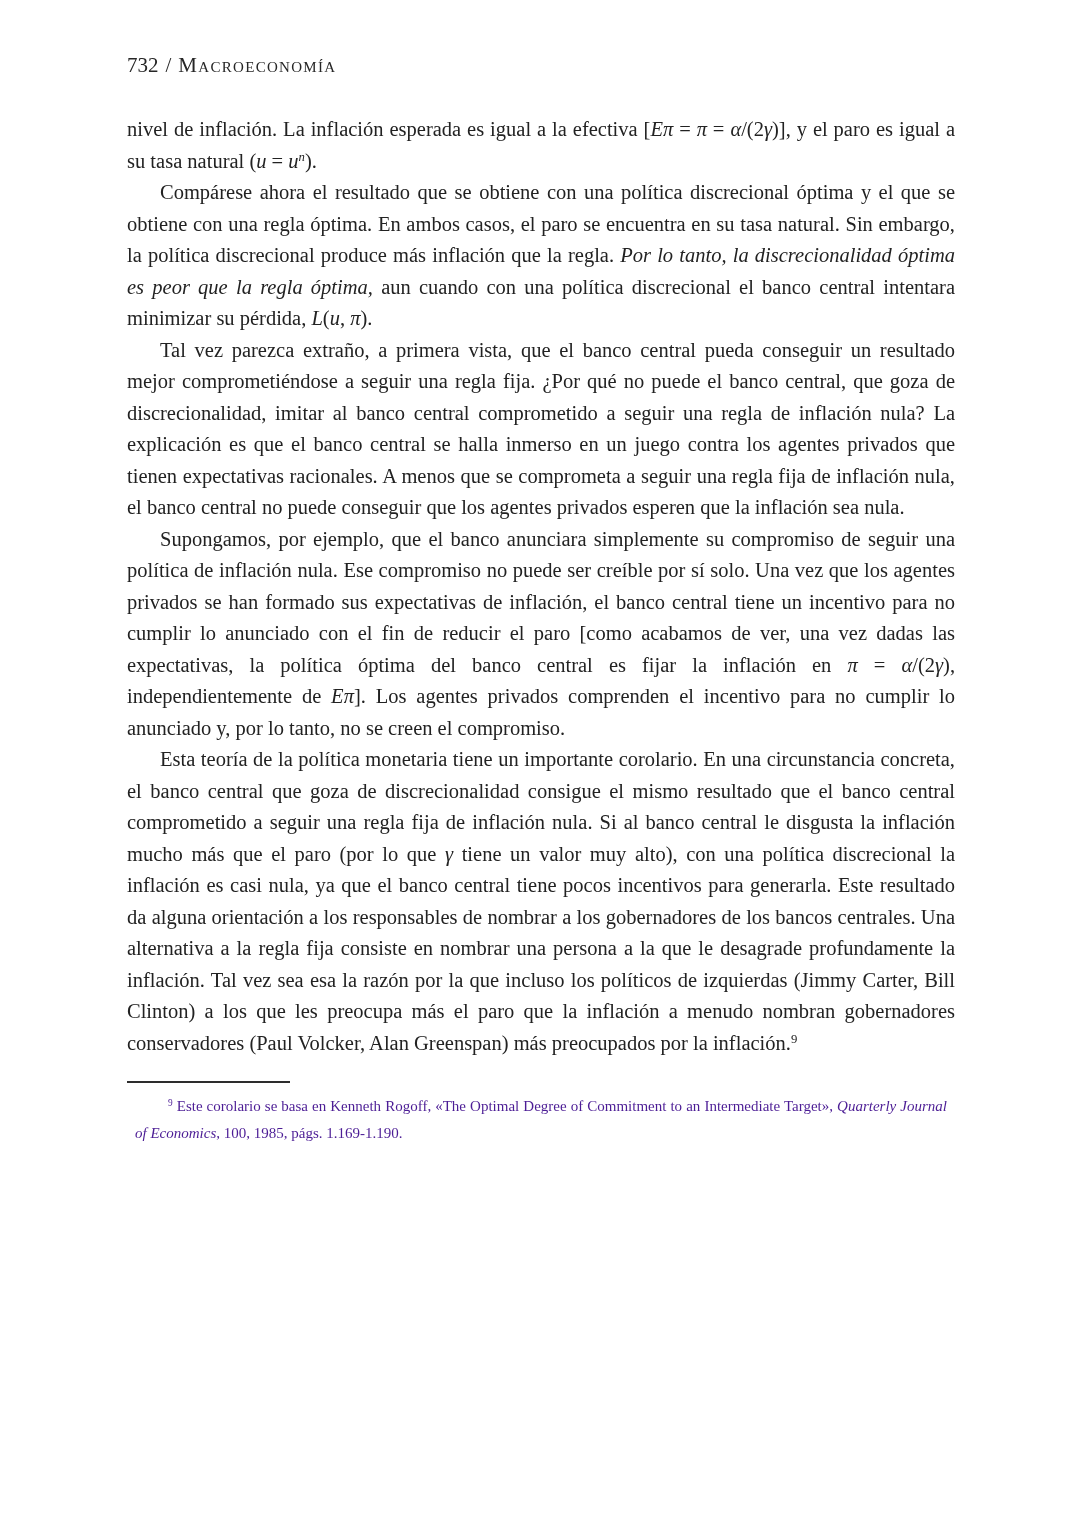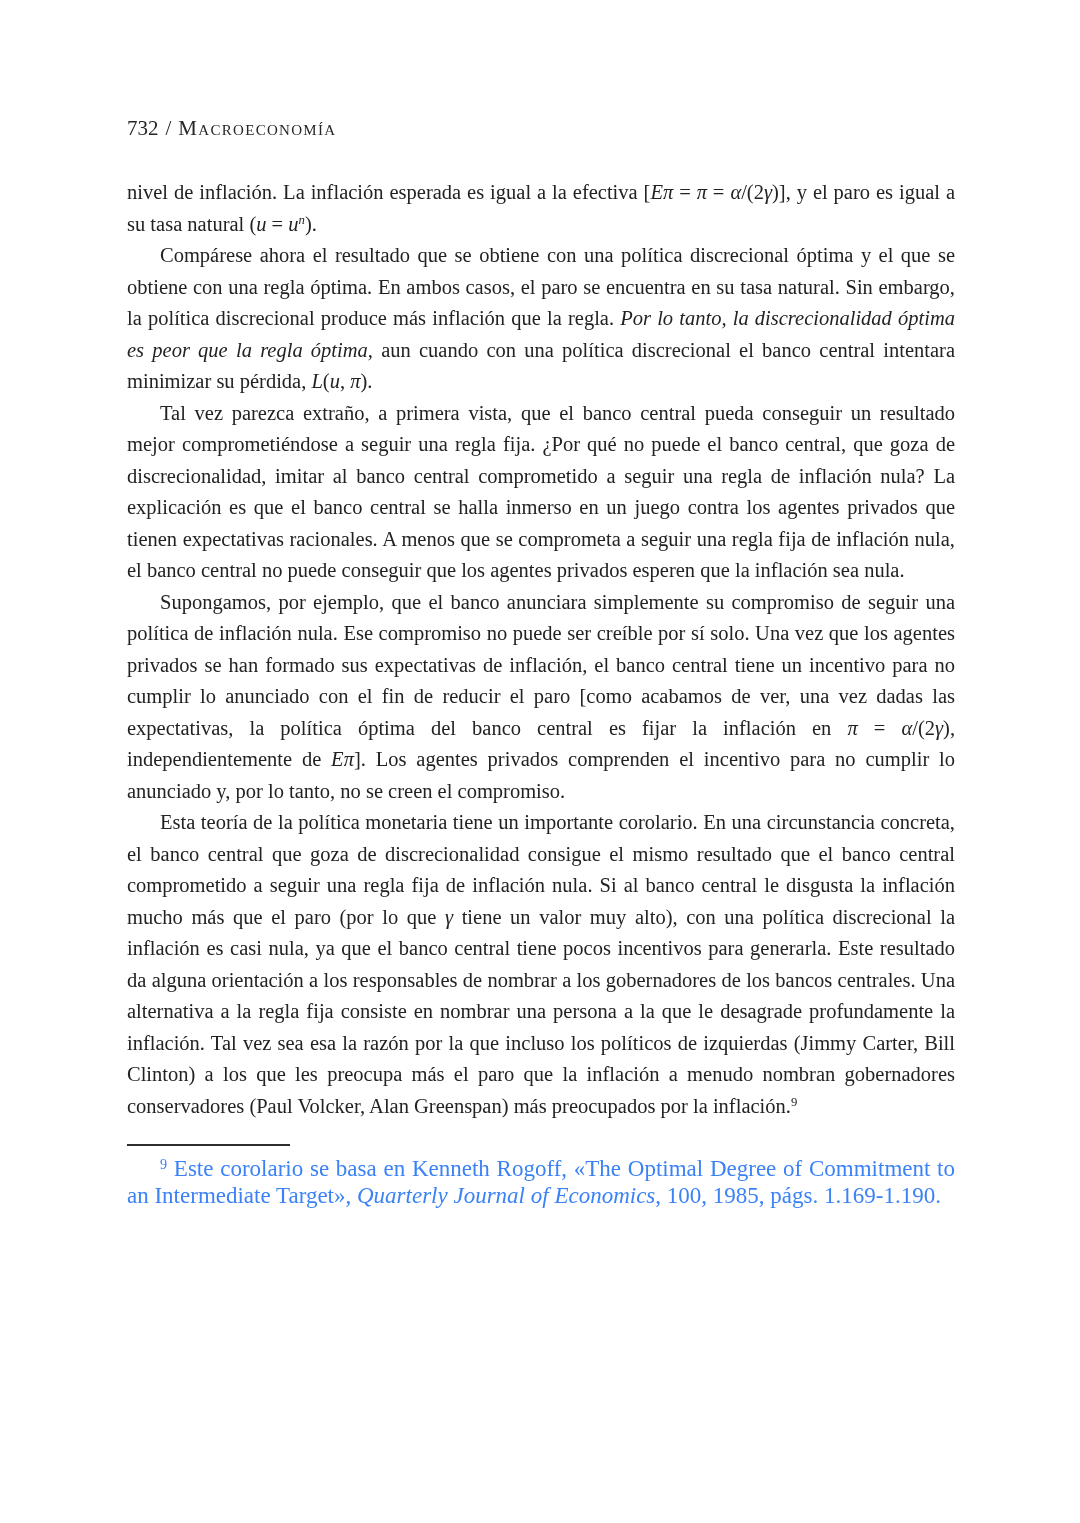--- a/index.html
+++ b/index.html
@@ -5,21 +5,21 @@
   * { box-sizing: border-box; }
   html, body { margin: 0; padding: 0; background: #ffffff; }
   body {
     width: 1080px;
     height: 1523px;
     overflow: hidden;
   }
   .book-page {
     width: 1080px;
     height: 1523px;
-    padding: 116px 125px 0 127px;
+    padding: 53px 125px 0 127px;
     background: #ffffff;
     font-family: "Liberation Serif", serif;
     color: #222222;
   }
   .page-header {
     font-size: 21px;
     line-height: 24px;
     margin-bottom: 37px;
     color: #262626;
     white-space: nowrap;
@@ -57,26 +57,26 @@
     margin-top: 22px;
   }
   .footnote-rule {
     width: 163px;
     height: 0;
     border: none;
     border-top: 2px solid #2d2d2d;
     margin: 0 0 10px 0;
   }
   .footnote-text {
-    margin: 0;
-    font-size: 23px;
+    margin: 8px;
+    font-size: 15px;
     line-height: 26.5px;
     text-align: justify;
     text-indent: 33px;
-    color: #3b82f6;
+    color: #4c1d95;
   }
 </style>
 </head>
 <body>
 
 <div class="book-page">
 
   <div class="page-header">
     <span>732</span><span class="hdr-sep">/</span><span class="sc">Macroeconomía</span>
   </div>

